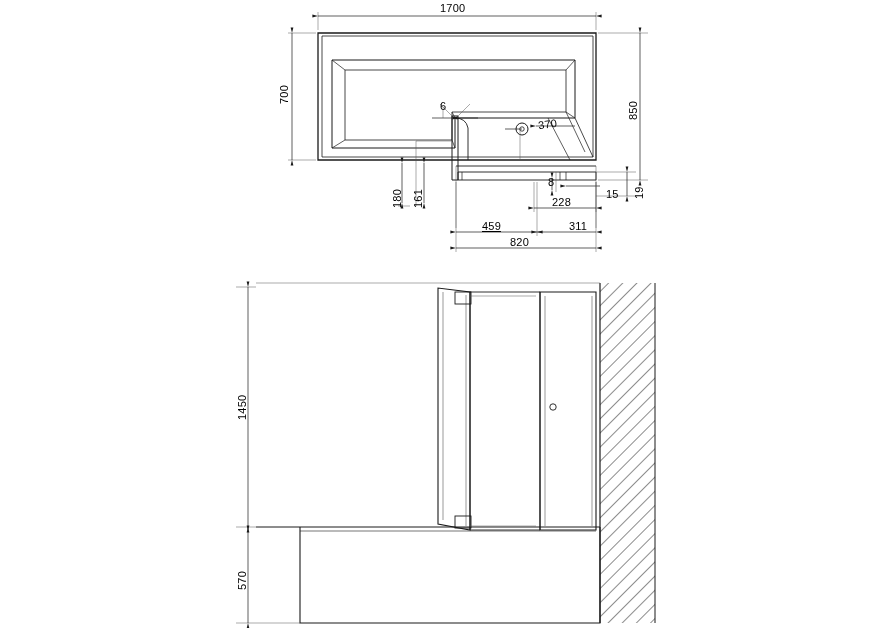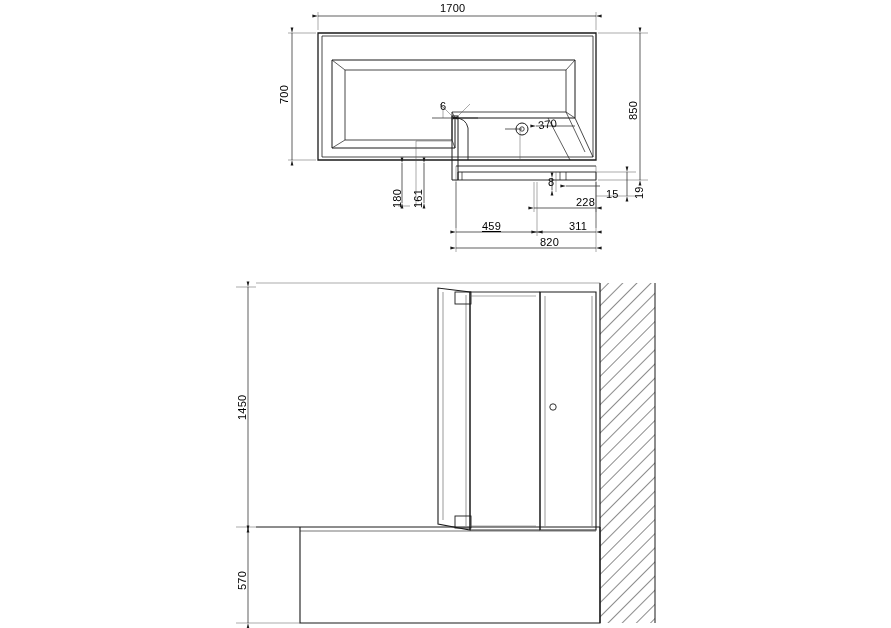--- a/index.html
+++ b/index.html
@@ -185,25 +185,25 @@
   <div class="dim-label vert" style="left:391px; top:208px; transform: rotate(-90deg);">180</div>
 
   <div class="dim-label vert" style="left:412px; top:208px; transform: rotate(-90deg);">161</div>
 
   <div class="dim-label" style="left:548px; top:176px;">8</div>
 
   <div class="dim-label" style="left:606px; top:188px;">15</div>
 
   <div class="dim-label vert" style="left:633px; top:199px; transform: rotate(-90deg);">19</div>
 
-  <div class="dim-label" style="left:552px; top:196px;margin-left:24px;">228</div>
+  <div class="dim-label" style="left:552px; top:196px;">228</div>
 
   <div class="dim-label" style="left:482px; top:220px;text-decoration:underline;">459</div>
 
   <div class="dim-label" style="left:553px; top:220px;margin-left:16px;">311</div>
 
-  <div class="dim-label" style="left:510px; top:236px;margin-left:30px;">820</div>
+  <div class="dim-label" style="left:510px; top:236px;">820</div>
 
   <div class="dim-label vert" style="left:236px; top:420px; transform: rotate(-90deg);">1450</div>
 
   <div class="dim-label vert" style="left:236px; top:590px; transform: rotate(-90deg);">570</div>
 
 </div>
 
 </body></html>

